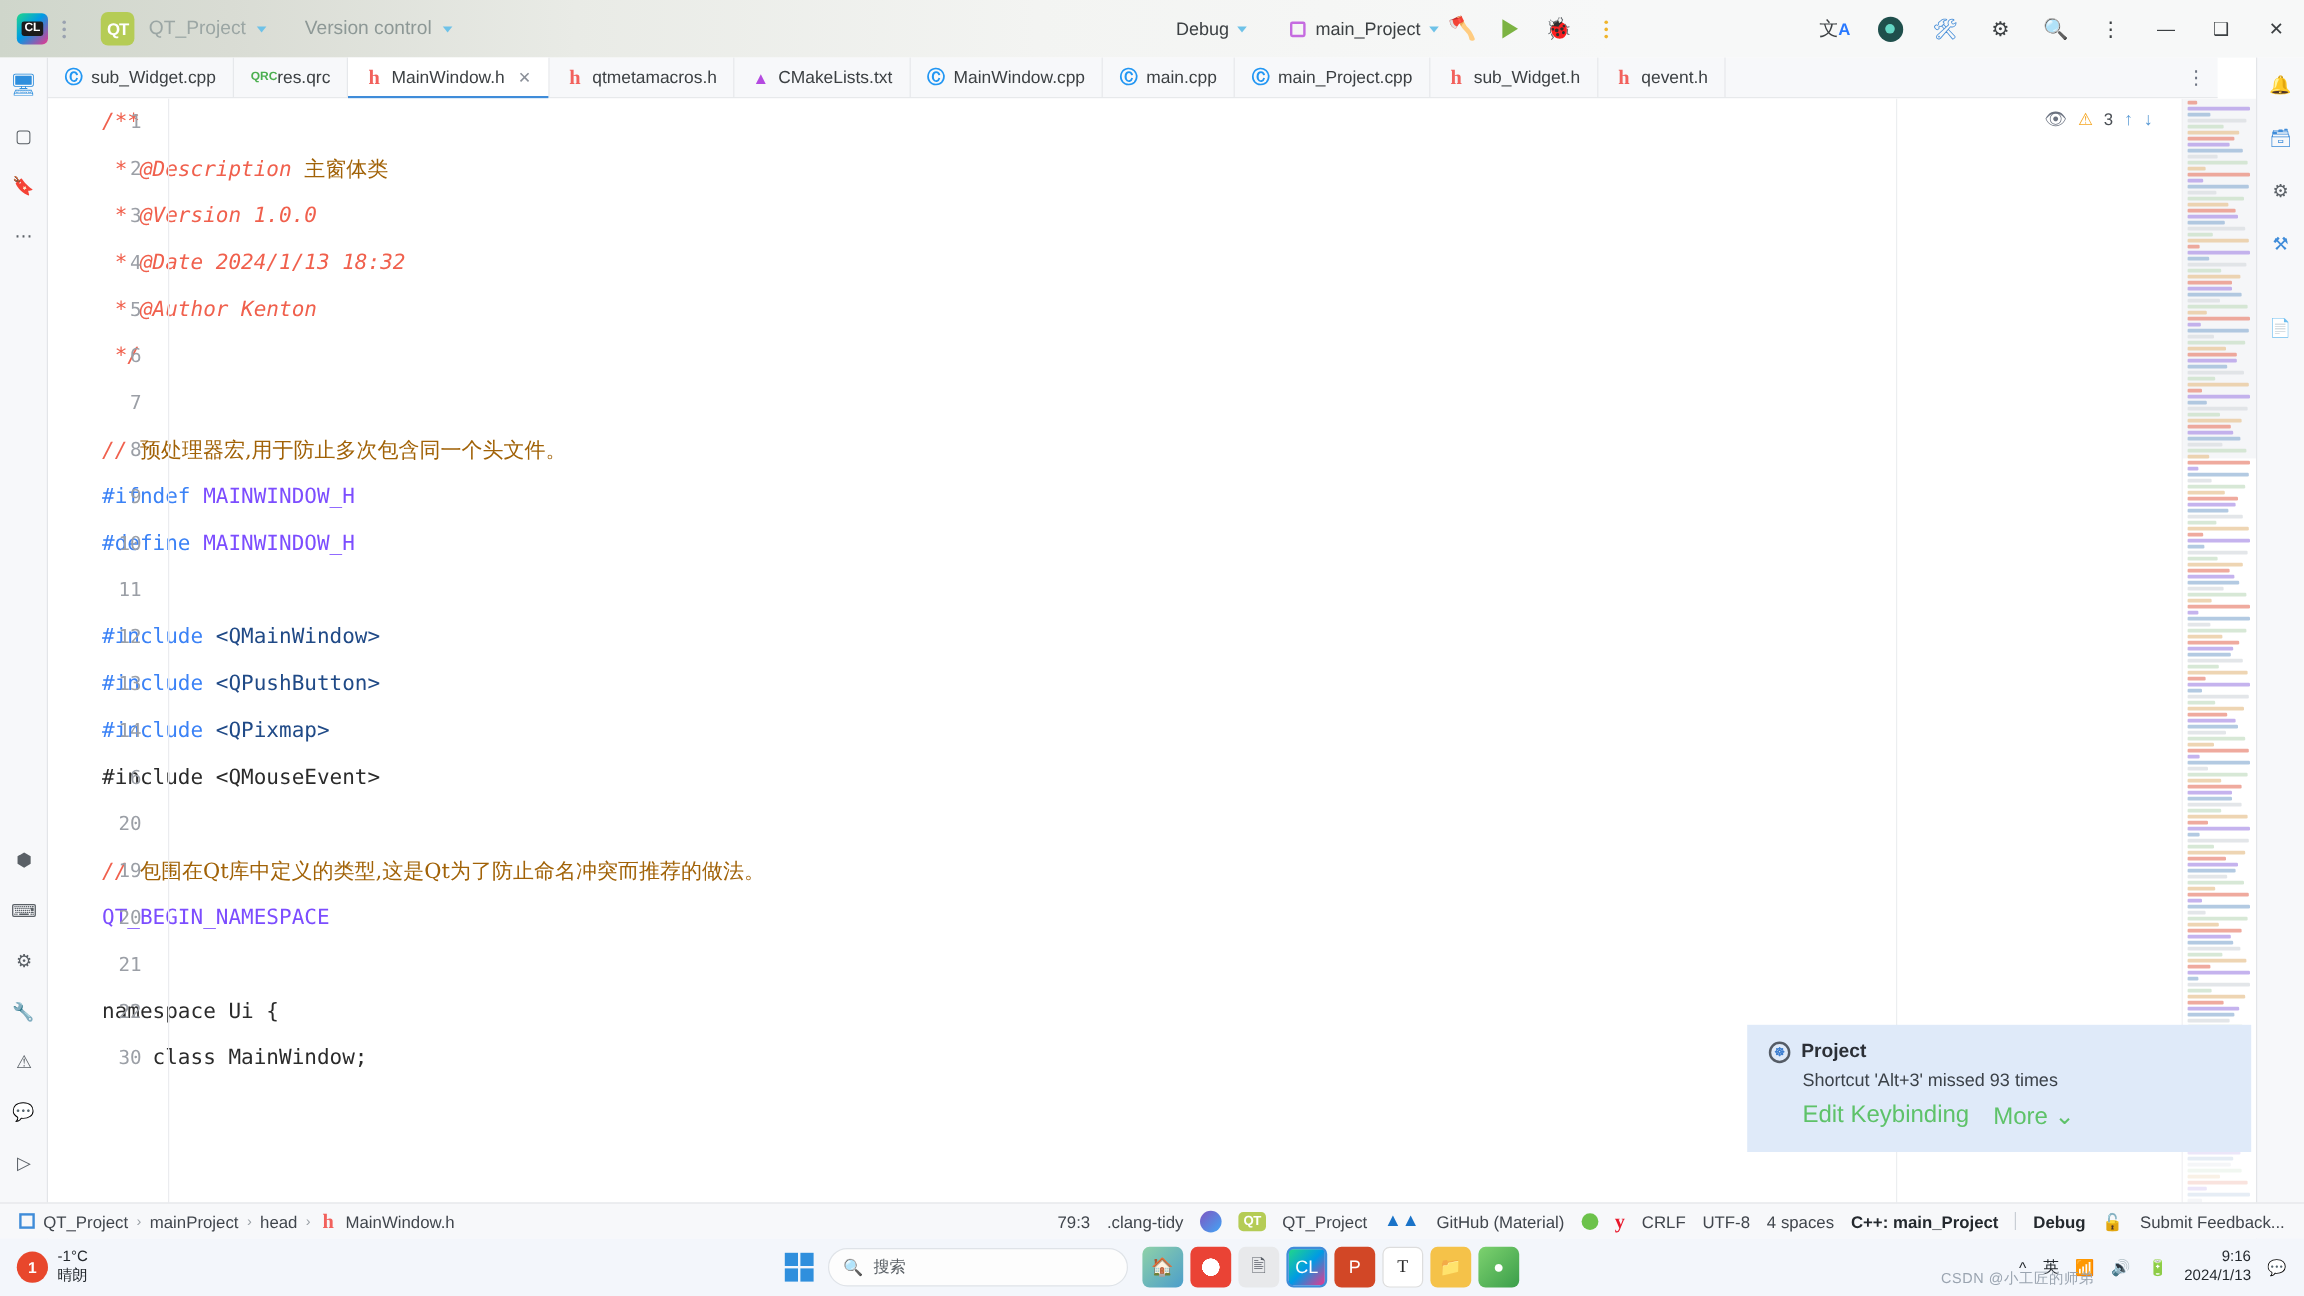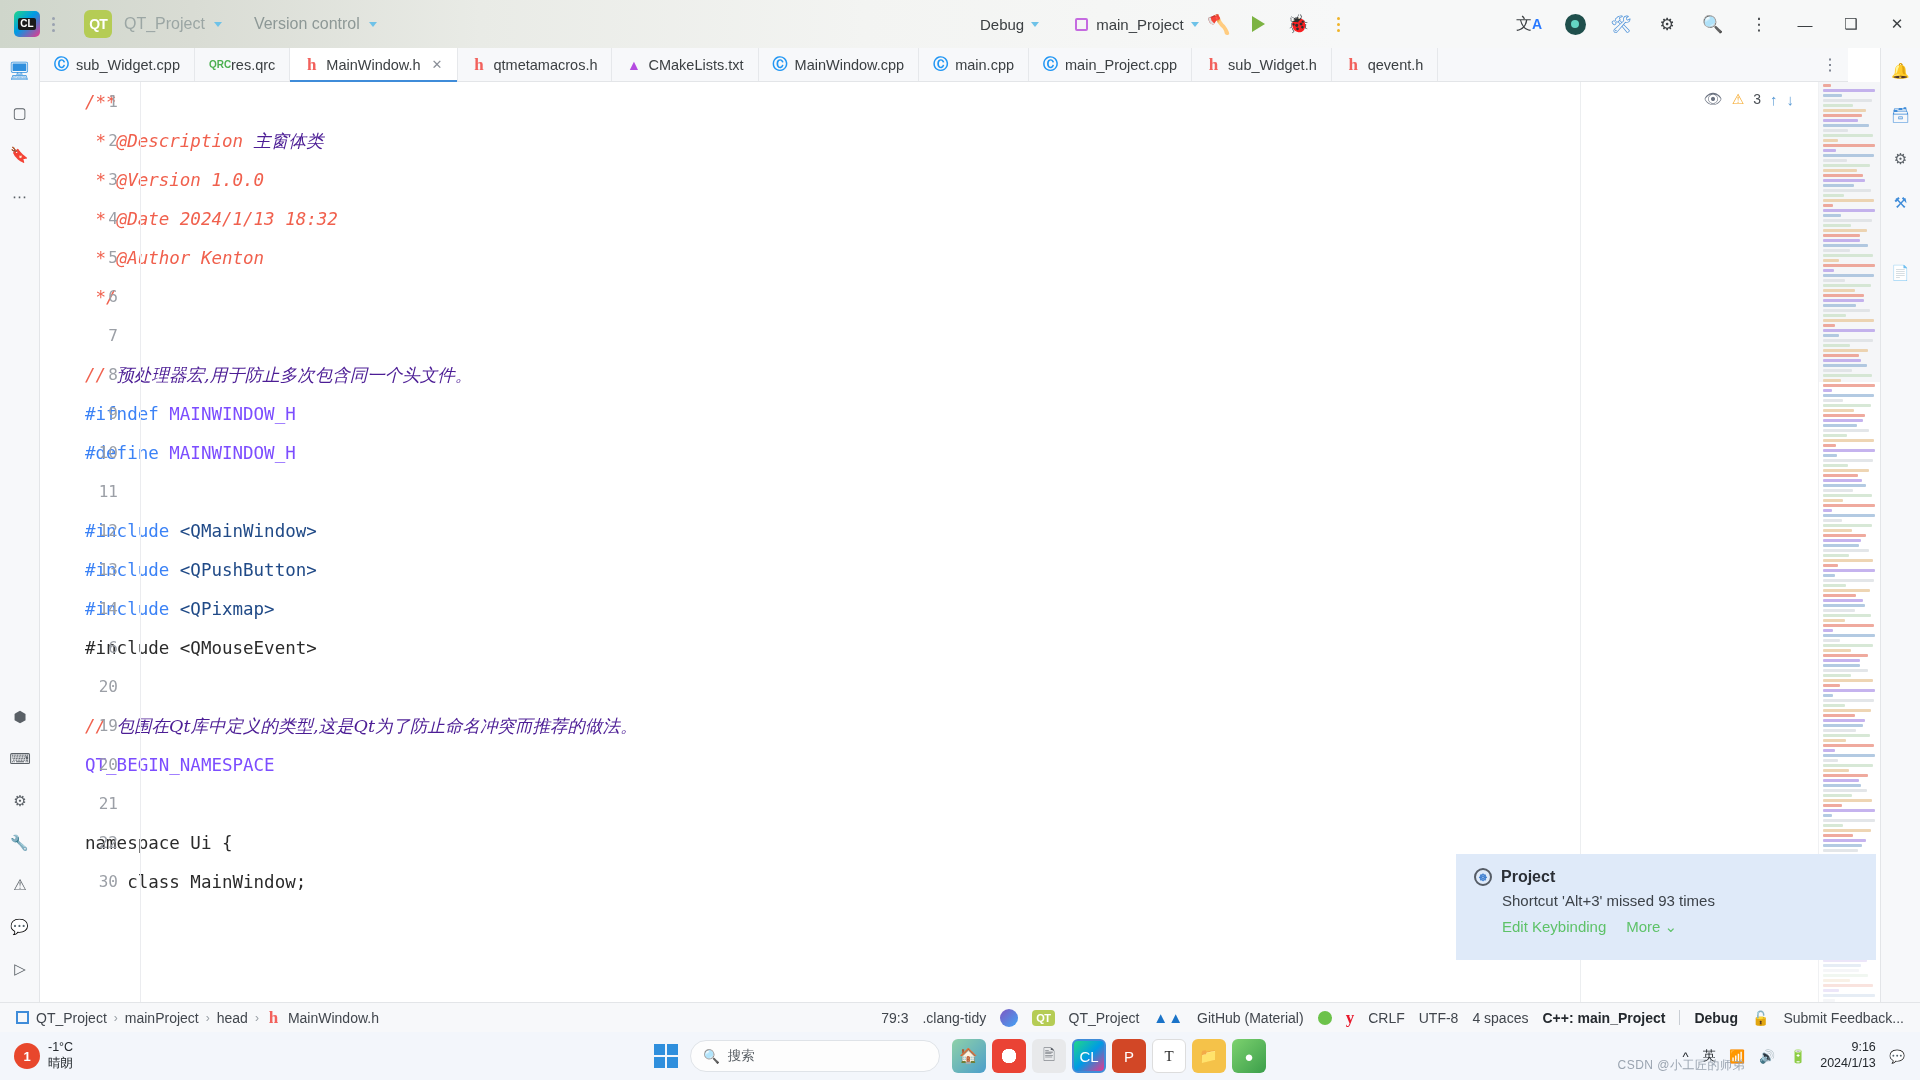--- a/index.html
+++ b/index.html
@@ -90,21 +90,21 @@
 
   
   .editor{ position:absolute; left:40px; top:82px; right:40px; bottom:48px;
     background:#fff; overflow:hidden; }
   .line{ height:39px; display:flex; align-items:center; }
   .lnum{ position:absolute; width:78px; text-align:right; font-size:16px;
     color:#9b9fa6; font-family:"DejaVu Sans Mono", monospace; }
   .code{ font-family:"DejaVu Sans Mono", monospace; font-size:17.5px;
     color:#2b2b2b; white-space:pre; padding-left:45px; }
   .cm{ color:#f0604d; font-style:italic; }
-  .cm-cjk{ color:#4c1d95; font-style:italic; font-family:"DejaVu Serif",serif; }
+  .cm-cjk{ color:#a16207; font-family:"DejaVu Serif",serif; }
   .kw{ color:#3b82f6; }
   .macro{ color:#7c4dff; }
   .inc{ color:#204a87; }
   .plain{ color:#2b2b2b; }
   .ns{ color:#7c4dff; }
 
   
   .guide{ position:absolute; left:100px; top:0; bottom:0; width:1px; background:#ebecef;}
   .rmargin{ position:absolute; left:1540px; top:0; bottom:0; width:1px; background:#eceef0;}
 
@@ -128,21 +128,21 @@
   
   .notif{ position:absolute; right:44px; bottom:120px; width:420px; height:106px;
     background:#dfeaf9; padding:14px 18px; }
   .notif-hd{ display:flex; align-items:center; gap:9px; }
   .notif-ico{ width:18px;height:18px;border-radius:50%;border:2px solid #555c66;
     display:flex;align-items:center;justify-content:center;font-size:10px;
     color:#3f7fd0; font-weight:bold; }
   .notif-title{ font-size:16px; font-weight:bold; color:#2b2f36; }
   .notif-sub{ font-size:15px; color:#3c4249; margin:6px 0 0 28px; }
   .notif-acts{ display:flex; gap:20px; margin:9px 0 0 28px; }
-  .notif-link{ font-size:15px; color:#5ec269; }
+  .notif-link{ font-size:20px; color:#5ec269; }
 
   
   .statusbar{ position:absolute; left:0; bottom:48px; width:1920px; height:30px;
     background:#f7f8fa; border-top:1px solid #e3e5e8;
     display:flex; align-items:center; font-size:14px; color:#41464d; }
   .crumbs{ display:flex; align-items:center; gap:7px; padding-left:16px; }
   .crumb{ color:#41464d; }
   .crumb-sep{ color:#9aa0a6; font-size:12px; }
   .crumb-ico{ width:13px;height:13px;border:2px solid #3f8cd9; }
   .st-right{ margin-left:auto; display:flex; align-items:center; gap:14px;

